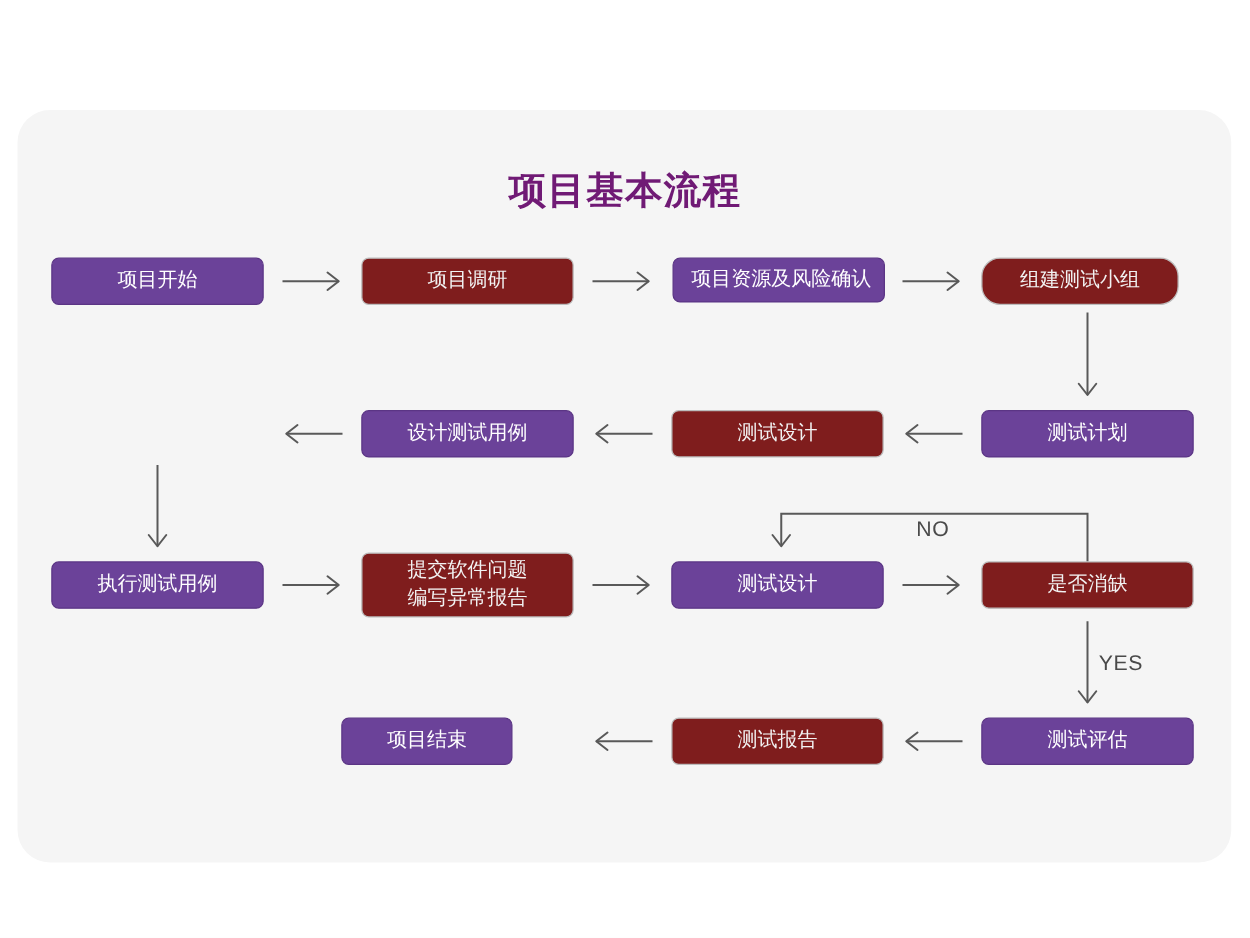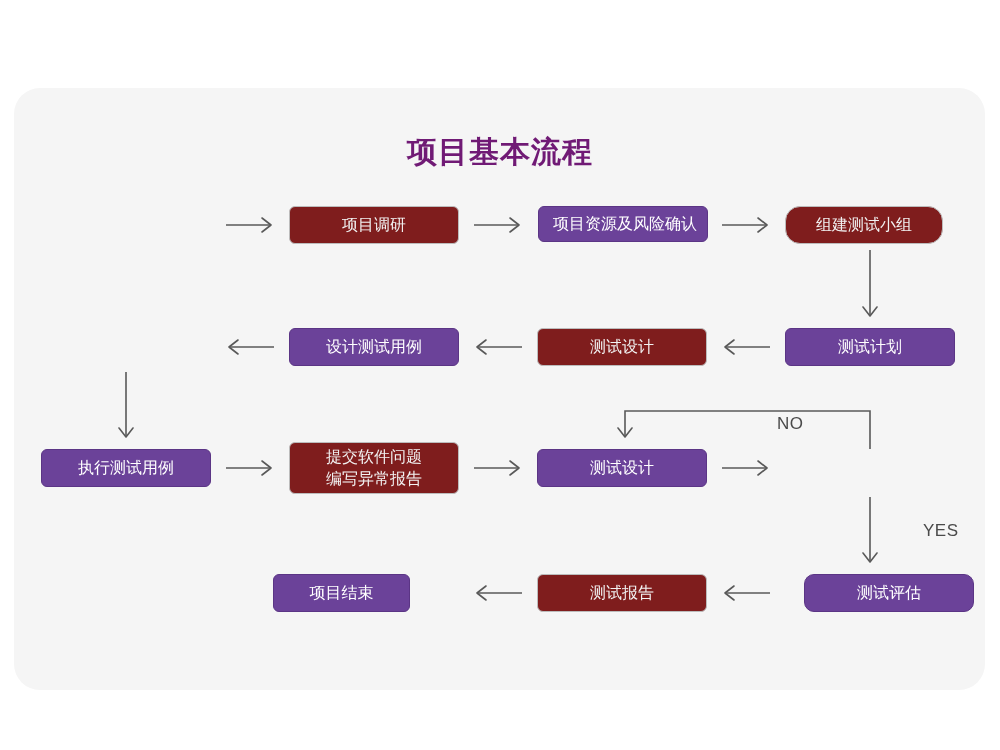--- a/index.html
+++ b/index.html
@@ -89,32 +89,32 @@
     stroke: #595959;
     stroke-width: 1.6;
     stroke-linecap: round;
     stroke-linejoin: round;
   }
   .edge-label {
     position: absolute;
     font-size: 17px;
     color: #4a4a4a;
     letter-spacing: 0.5px;
-    margin-left: 44px;
   }
 </style>
 </head>
 <body>
 
 <div id="canvas">
 
   <div id="card"></div>
 
   <div id="chart-title">项目基本流程</div>
 
+  <div class="node purple" style="left:41px;  top:206px; width:170px; height:38px;">项目开始</div>
 
   <div class="node gray" style="left:289px; top:206px; width:170px; height:38px;">项目调研</div>
 
   <div class="node purple" style="left:538px; top:206px; width:170px; height:36px;padding-left:10px;">项目资源及风险确认</div>
 
   <div class="node gray" style="left:785px; top:206px; width:158px; height:38px;border-radius:15px;">组建测试小组</div>
 
 
   <div class="node purple" style="left:289px; top:328px; width:170px; height:38px;">设计测试用例</div>
 
@@ -122,26 +122,27 @@
 
   <div class="node purple" style="left:785px; top:328px; width:170px; height:38px;">测试计划</div>
 
   <div class="node purple" style="left:41px;  top:449px; width:170px; height:38px;">执行测试用例</div>
 
   <div class="node gray" style="left:289px; top:442px; width:170px; height:52px;">提交软件问题
 编写异常报告</div>
 
   <div class="node purple" style="left:537px; top:449px; width:170px; height:38px;">测试设计</div>
 
+  <div class="node gray" style="left:785px; top:449px; width:170px; height:38px;">是否消缺</div>
 
   <div class="node purple" style="left:273px; top:574px; width:137px; height:38px;">项目结束</div>
 
   <div class="node gray" style="left:537px; top:574px; width:170px; height:38px;">测试报告</div>
 
-  <div class="node purple" style="left:804px; top:574px; width:170px; height:38px;border-radius:10px;">测试评估</div>
+  <div class="node purple" style="left:785px; top:574px; width:170px; height:38px;">测试评估</div>
 
   <div class="edge-label" style="left:733px; top:414px;">NO</div>
 
   <div class="edge-label" style="left:879px; top:521px;">YES</div>
 
   <svg id="wires" viewBox="0 0 1000 750">
 
     <g>
       <line class="wire" x1="226" y1="225" x2="271" y2="225"></line>
       <polyline class="wire-head" points="262,218 271,225 262,232"></polyline>

